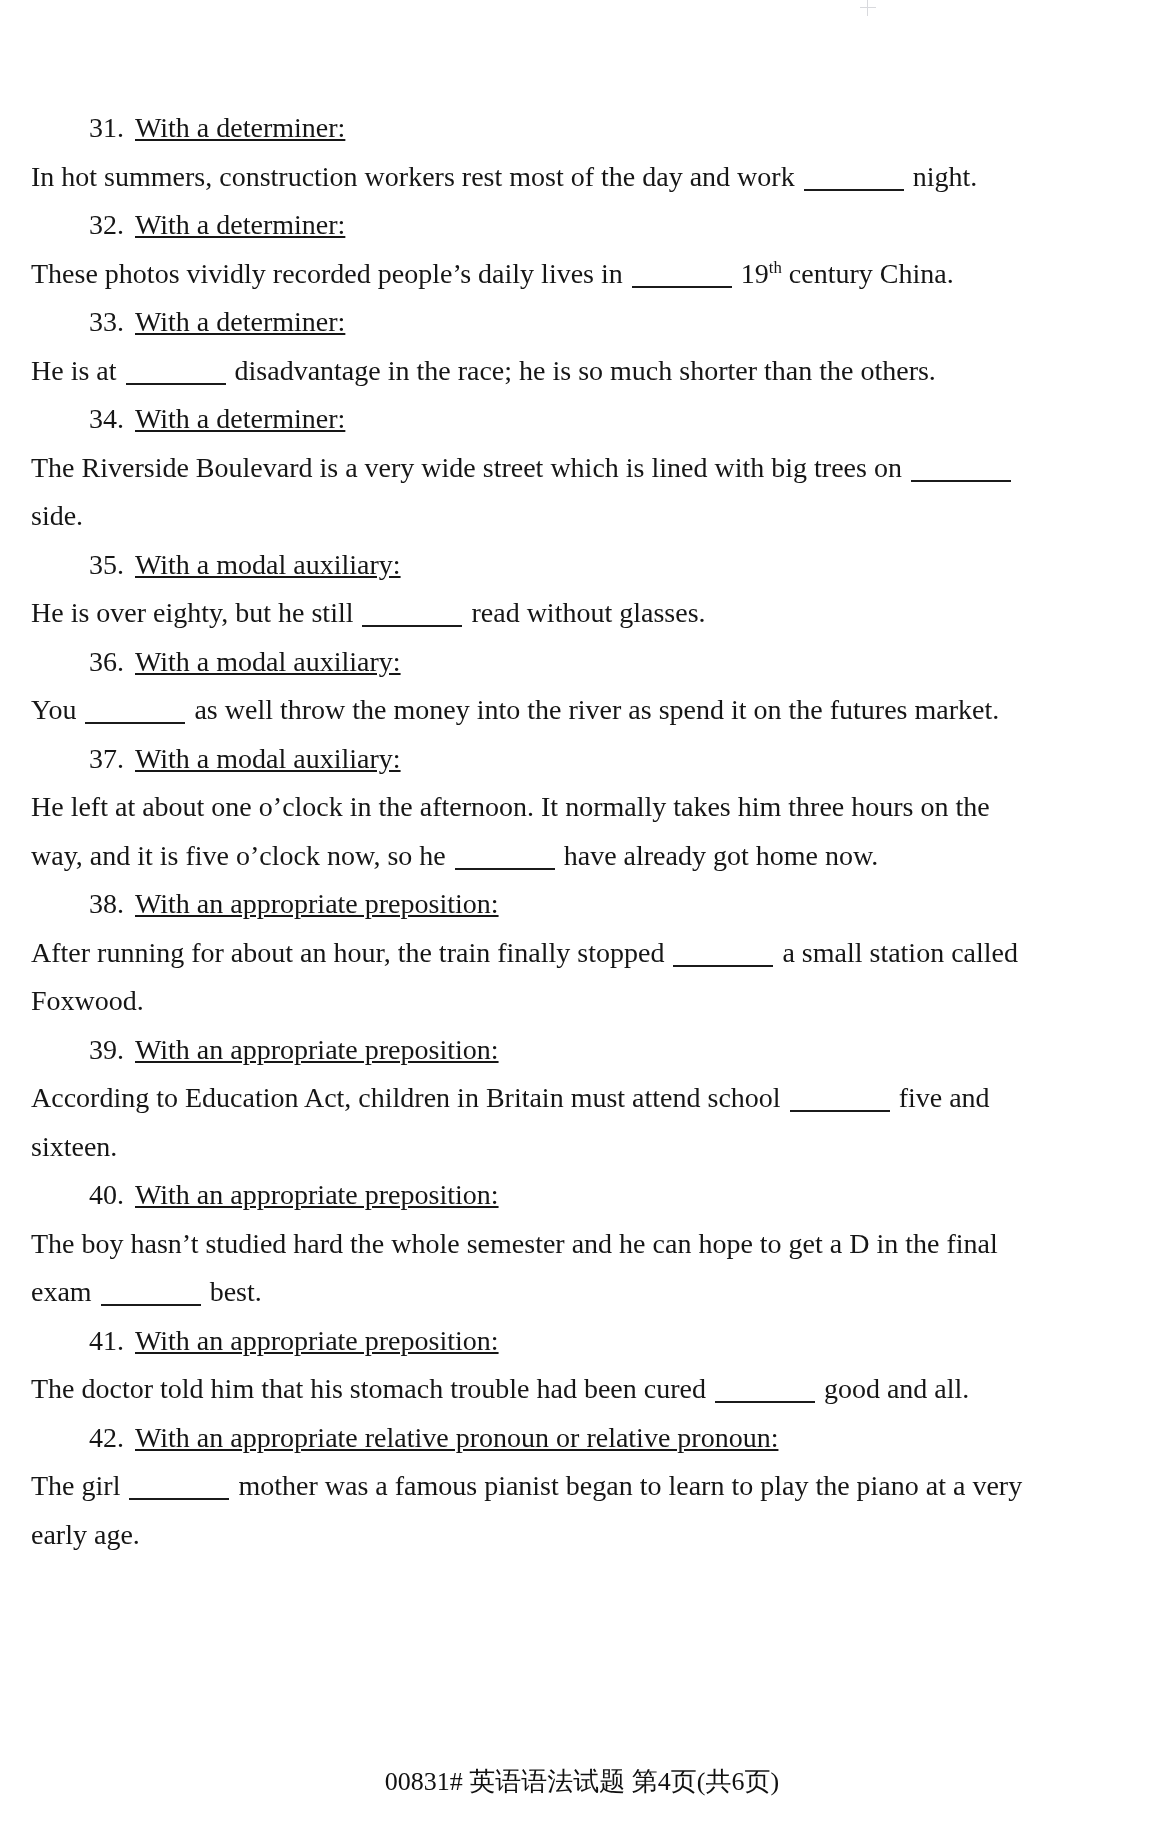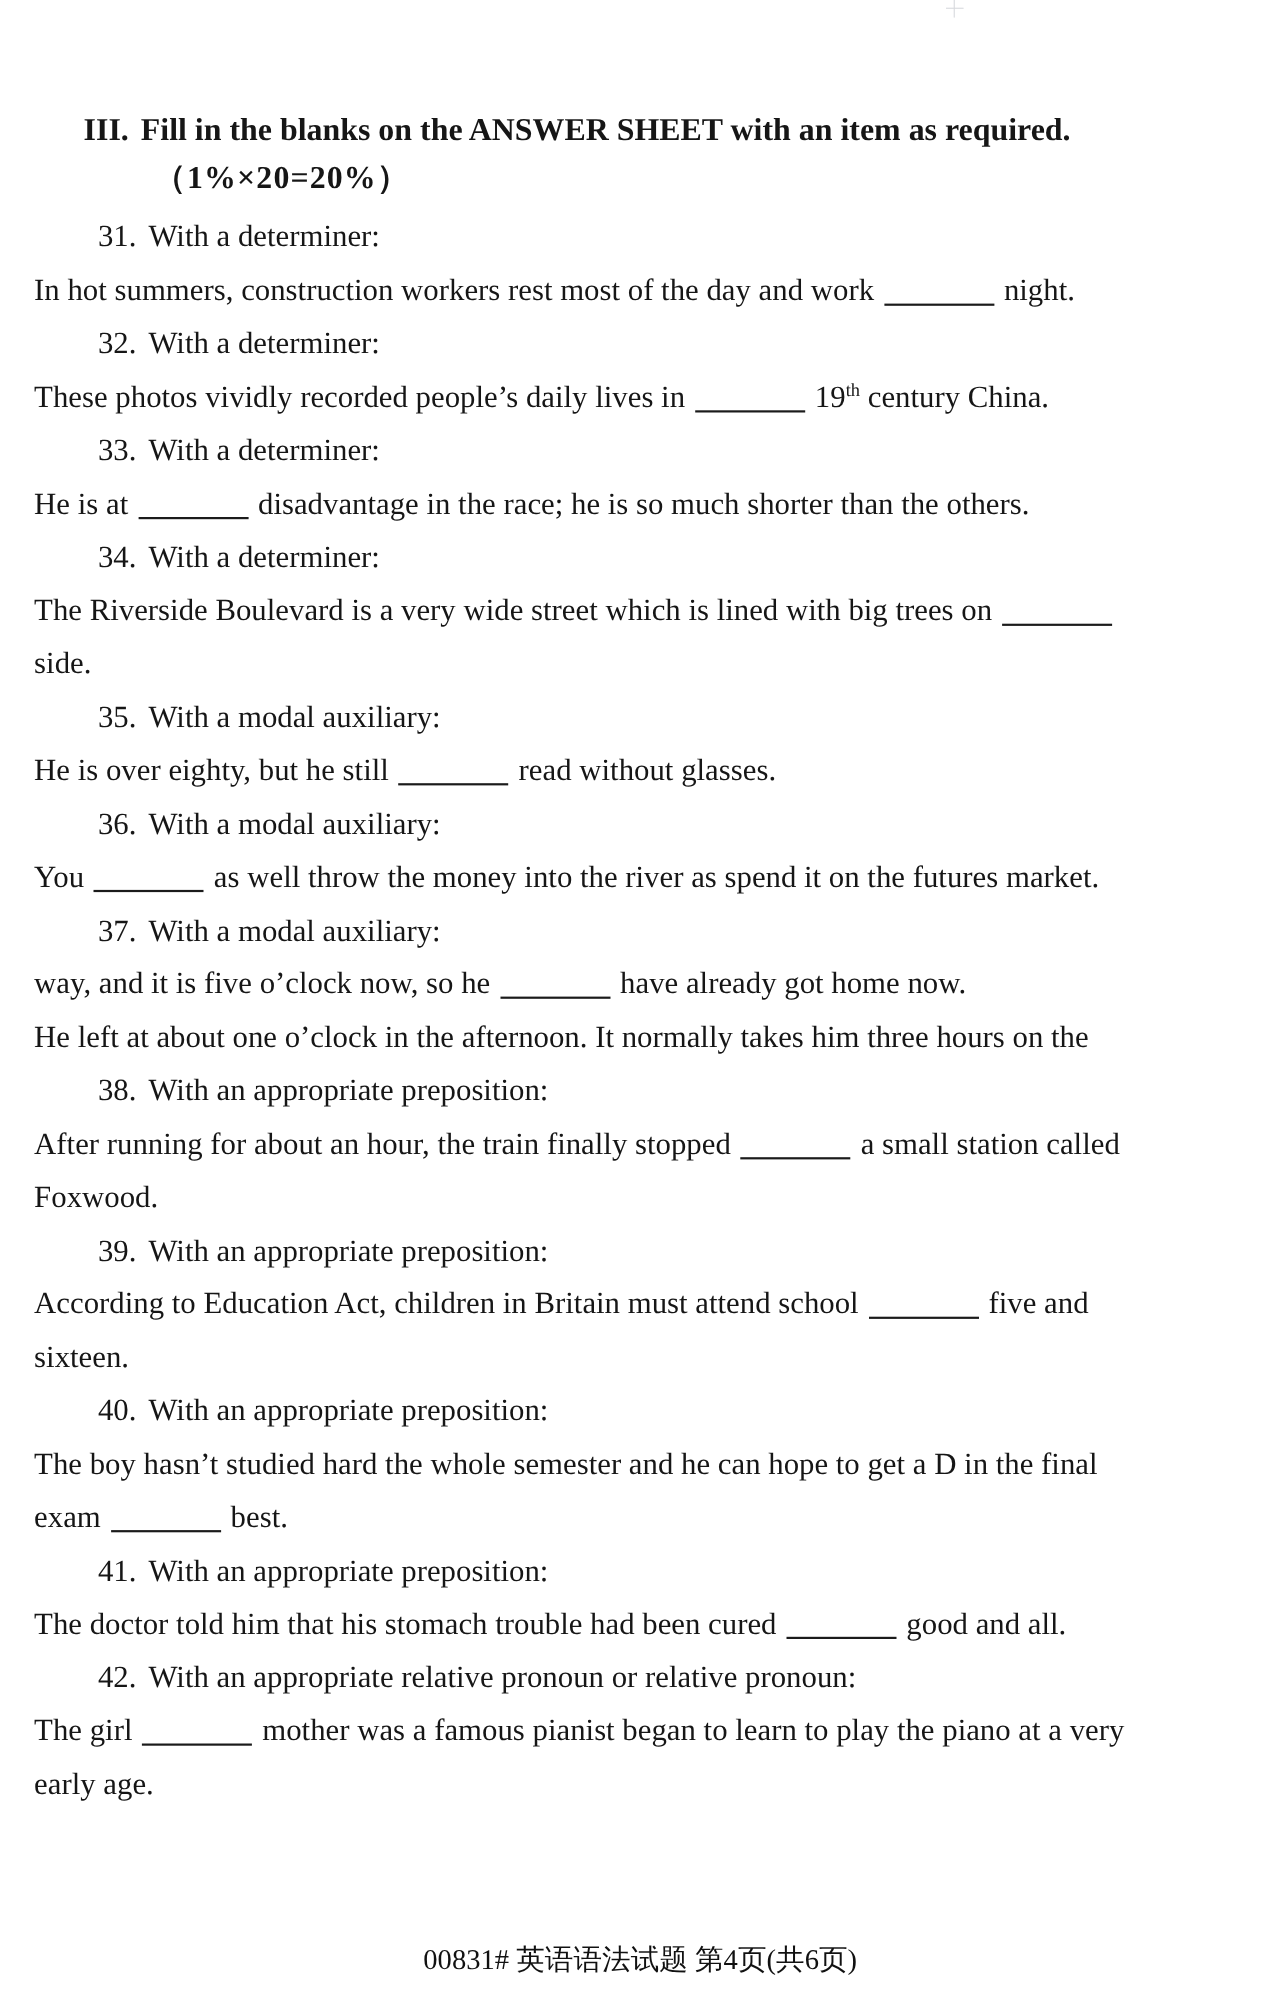--- a/index.html
+++ b/index.html
@@ -18,21 +18,21 @@
   
   .heading-line { position: relative; height: 44px; line-height: 44px; font-weight: bold; font-size: 29px; }
   .heading-num { position: absolute; left: 76px; top: 0; }
   .heading-title { display: block; padding-left: 128px; white-space: nowrap; }
   .heading-points { display: block; padding-left: 140px; white-space: nowrap; letter-spacing: 1px; }
 
   
   .questions { margin-top: 8px; }
   .line { position: relative; height: 48.5px; line-height: 48.5px; white-space: nowrap; margin-left: 31px; }
   .q-num { position: absolute; left: 58px; top: 0; }
-  .q-instr { display: inline-block; padding-left: 104px; }
+  .q-instr { display: inline-block; padding-left: 104px; text-decoration: underline; }
   .sentence { }
 
   .blank {
     display: inline-block;
     width: 100px;
     height: 20px;
     border-bottom: 2px solid #1b1b1b;
     vertical-align: -5px;
     margin: 0 2px;
   }
@@ -59,29 +59,20 @@
 
 <div class="page">
 
   <div class="reg-mark">
     <div class="h"></div>
       <div class="v"></div>
   </div>
 
   <div class="content">
 
-    <div class="section-heading">
-      <div class="heading-line">
-        <span class="heading-num">III.</span>
-        <span class="heading-title">Fill in the blanks on the ANSWER SHEET with an item as required.</span>
-      </div>
-      <div class="heading-line">
-        <span class="heading-points">（1%×20=20%）</span>
-      </div>
-    </div>
 
     <div class="questions">
         <div class="question">
           <div class="line q-head"><span class="q-num">31.</span><span class="q-instr">With a determiner:</span></div>
           <div class="line sentence"><span>In hot summers, construction workers rest most of the day and work </span><span class="blank"></span><span> night.</span></div>
         </div>
         <div class="question">
           <div class="line q-head"><span class="q-num">32.</span><span class="q-instr">With a determiner:</span></div>
           <div class="line sentence"><span>These photos vividly recorded people’s daily lives in </span><span class="blank"></span><span> 19</span><sup>th</sup><span> century China.</span></div>
         </div>
@@ -97,22 +88,22 @@
         <div class="question">
           <div class="line q-head"><span class="q-num">35.</span><span class="q-instr">With a modal auxiliary:</span></div>
           <div class="line sentence"><span>He is over eighty, but he still </span><span class="blank"></span><span> read without glasses.</span></div>
         </div>
         <div class="question">
           <div class="line q-head"><span class="q-num">36.</span><span class="q-instr">With a modal auxiliary:</span></div>
           <div class="line sentence"><span>You </span><span class="blank"></span><span> as well throw the money into the river as spend it on the futures market.</span></div>
         </div>
         <div class="question">
           <div class="line q-head"><span class="q-num">37.</span><span class="q-instr">With a modal auxiliary:</span></div>
+          <div class="line sentence"><span>He left at about one o’clock in the afternoon. It normally takes him three hours on the</span></div>
           <div class="line sentence"><span>way, and it is five o’clock now, so he </span><span class="blank"></span><span> have already got home now.</span></div>
-          <div class="line sentence"><span>He left at about one o’clock in the afternoon. It normally takes him three hours on the</span></div>
         </div>
         <div class="question">
           <div class="line q-head"><span class="q-num">38.</span><span class="q-instr">With an appropriate preposition:</span></div>
           <div class="line sentence"><span>After running for about an hour, the train finally stopped </span><span class="blank"></span><span> a small station called</span></div>
           <div class="line sentence"><span>Foxwood.</span></div>
         </div>
         <div class="question">
           <div class="line q-head"><span class="q-num">39.</span><span class="q-instr">With an appropriate preposition:</span></div>
           <div class="line sentence"><span>According to Education Act, children in Britain must attend school </span><span class="blank"></span><span> five and</span></div>
           <div class="line sentence"><span>sixteen.</span></div>

